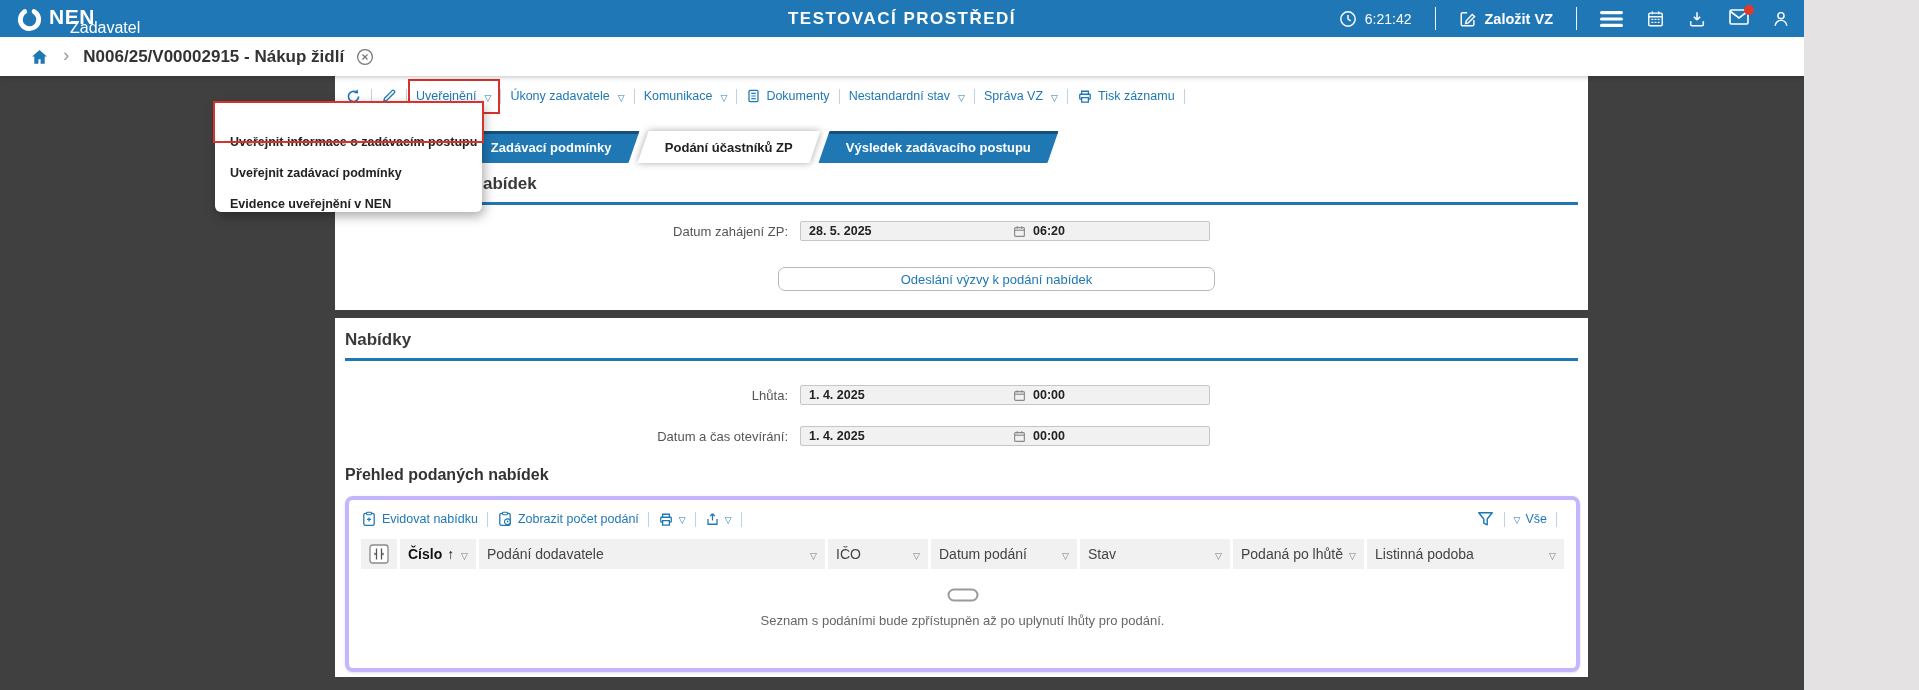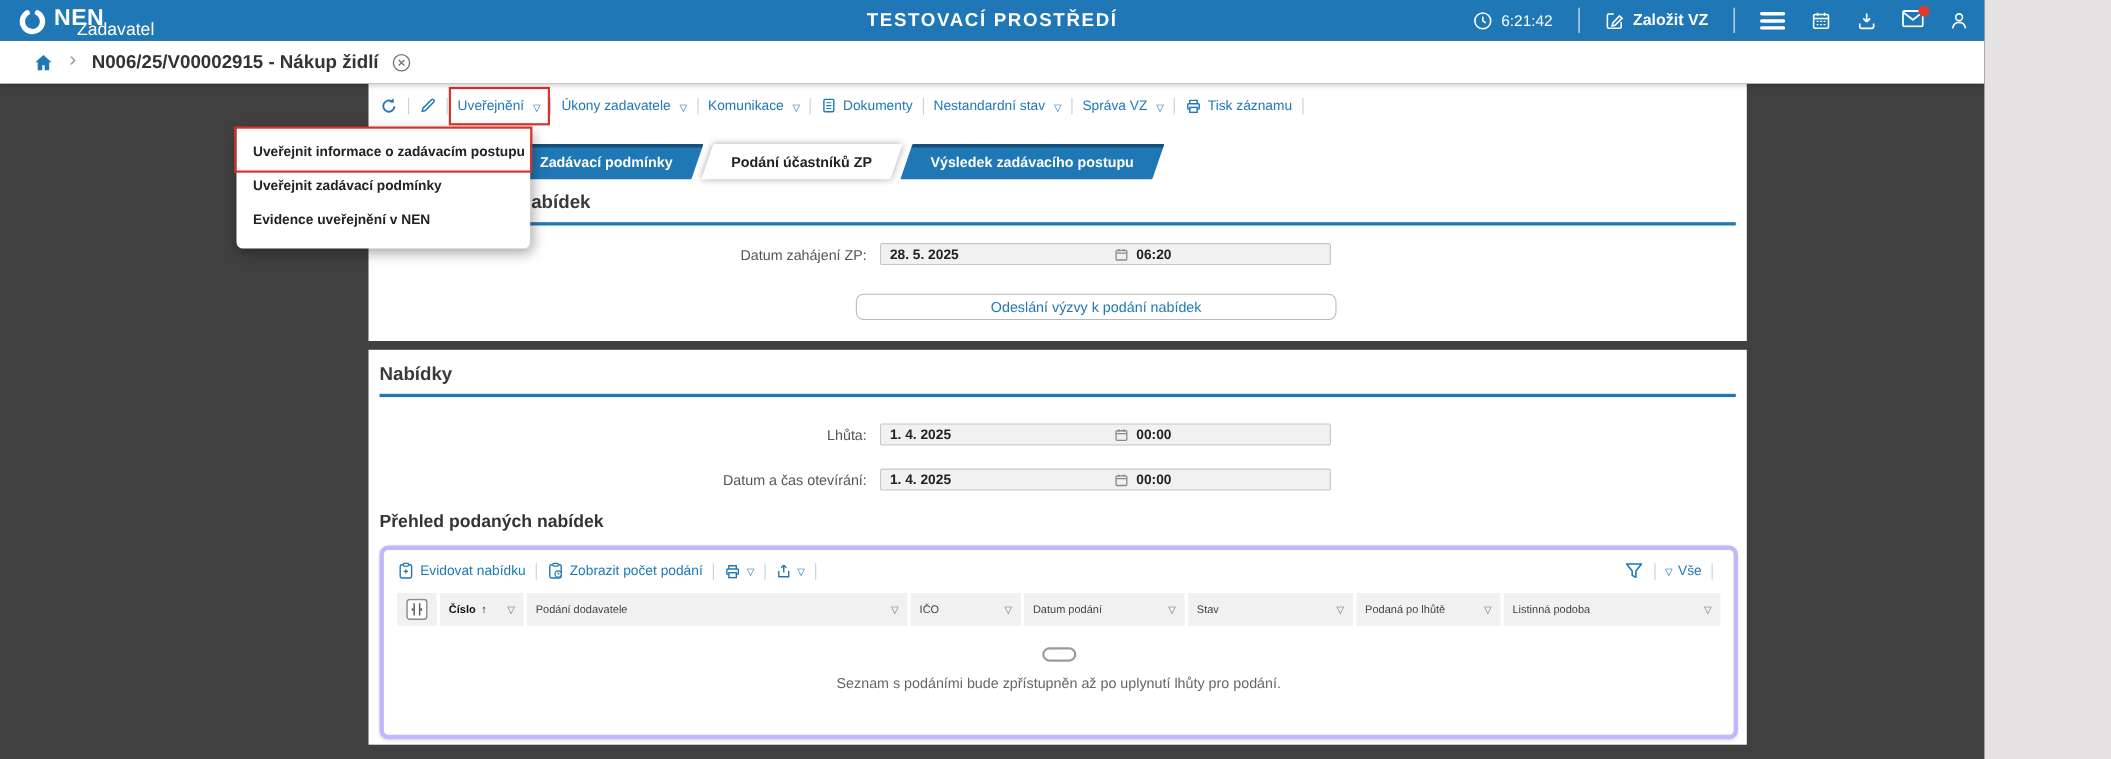--- a/index.html
+++ b/index.html
@@ -71,36 +71,36 @@
 
   
   .panel{position:absolute;left:10px;top:178px;width:1235px;height:176px;background:#fff;
          border:4px solid #c4b5fd;border-radius:8px;box-shadow:0 1px 3px rgba(0,0,0,.12)}
   .panel-toolbar{position:absolute;top:7px;left:12px;right:10px;height:24px;display:flex;align-items:center;
                  color:#1f78b5;font-size:12.5px;white-space:nowrap}
   .panel-toolbar .sep{width:1px;height:15px;background:#bdd2e2;margin:0 9px}
   .pt-item{display:flex;align-items:center;gap:5px;cursor:pointer}
   .pt-right{margin-left:auto;display:flex;align-items:center}
   .thead{position:absolute;top:39px;left:12px;right:12px;height:30px;display:flex;gap:3px}
-  .th{background:#f1f1f1;display:flex;align-items:center;padding:0 8px;font-size:10px;color:#444;cursor:pointer}
+  .th{background:#f1f1f1;display:flex;align-items:center;padding:0 8px;font-size:14px;color:#444;cursor:pointer}
   .th .flt{margin-left:auto;color:#777}
   .flt::before{content:"▽";font-size:9px;line-height:1}
   .th-settings{width:36px;justify-content:center;padding:0}
   .th-cislo{width:76px}
   .th-cislo .lbl{font-weight:bold;color:#111}
   .sort-asc{font-weight:bold;color:#111;margin:0 3px 0 5px}
   .sort-asc::before{content:"↑"}
   .th-nazev{width:346px}.th-ico{width:100px}.th-datum{width:146px}.th-stav{width:150px}
   .th-lhute{width:131px}.th-listinna{flex:1}
   .empty{position:absolute;top:88px;left:0;right:0;text-align:center}
   .empty-msg{margin-top:7px;color:#666;font-size:13px}
 
   
-  .menu{position:absolute;left:215px;top:40px;width:267px;height:110px;background:#fff;z-index:50;
-        padding-top:7px;border-radius:2px 2px 6px 6px;box-shadow:2px 4px 12px rgba(0,0,0,.35)}
+  .menu{position:absolute;left:215px;top:26px;width:267px;height:110px;background:#fff;z-index:50;
+        padding-top:25px;border-radius:2px 2px 6px 6px;box-shadow:2px 4px 12px rgba(0,0,0,.35)}
   .menu-item{height:31px;line-height:31px;padding-left:15px;font-weight:bold;font-size:12.5px;color:#222;cursor:pointer}
   .menu-hl{position:absolute;left:-2px;right:-2px;top:-1px;height:42px;border:2px solid #d9312b;pointer-events:none}
 </style>
 </head>
 <body>
 
 <div class="screen">
 
   <div class="topbar">
     <div class="logo">

